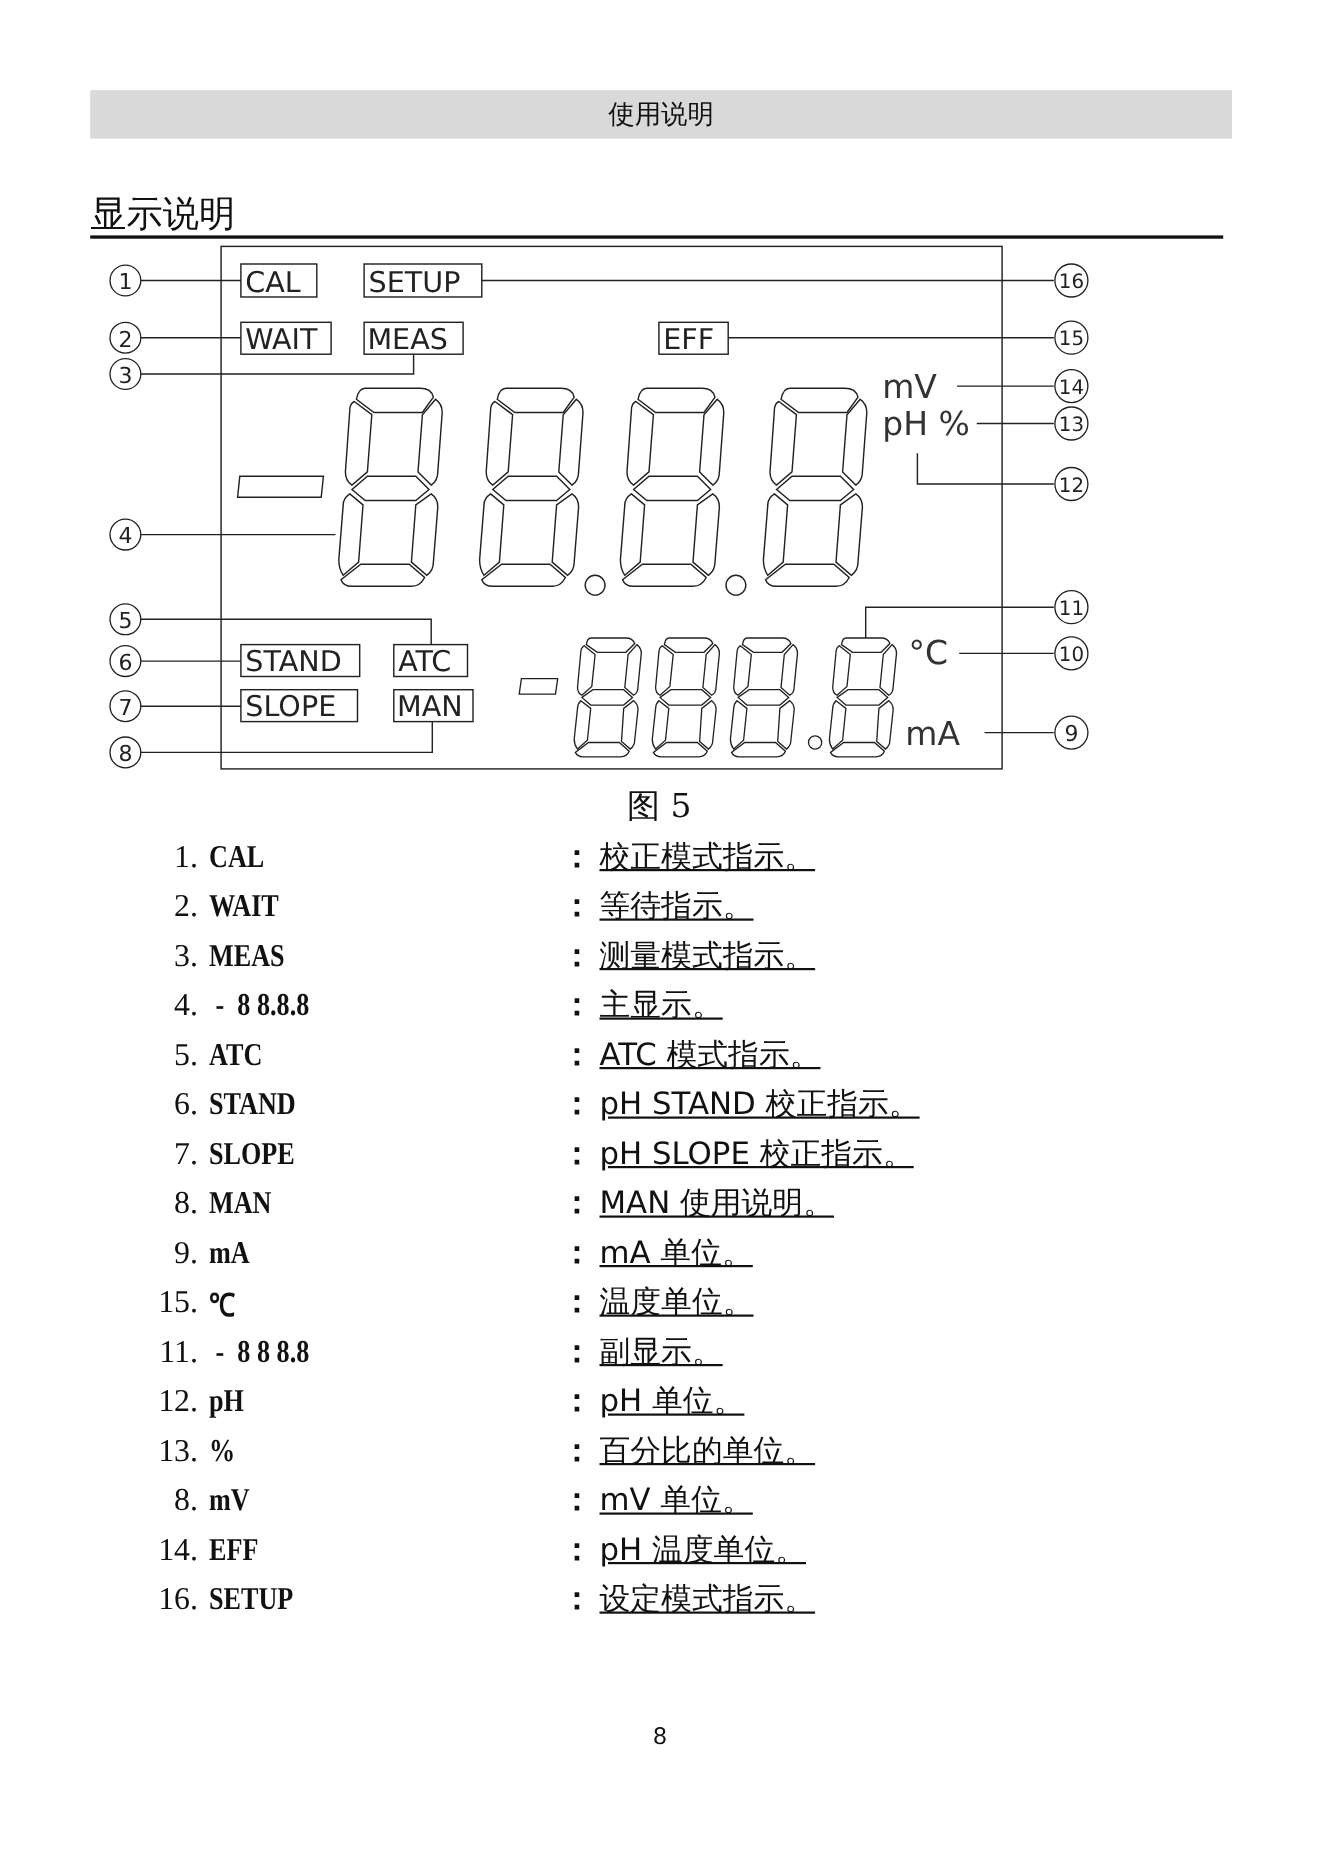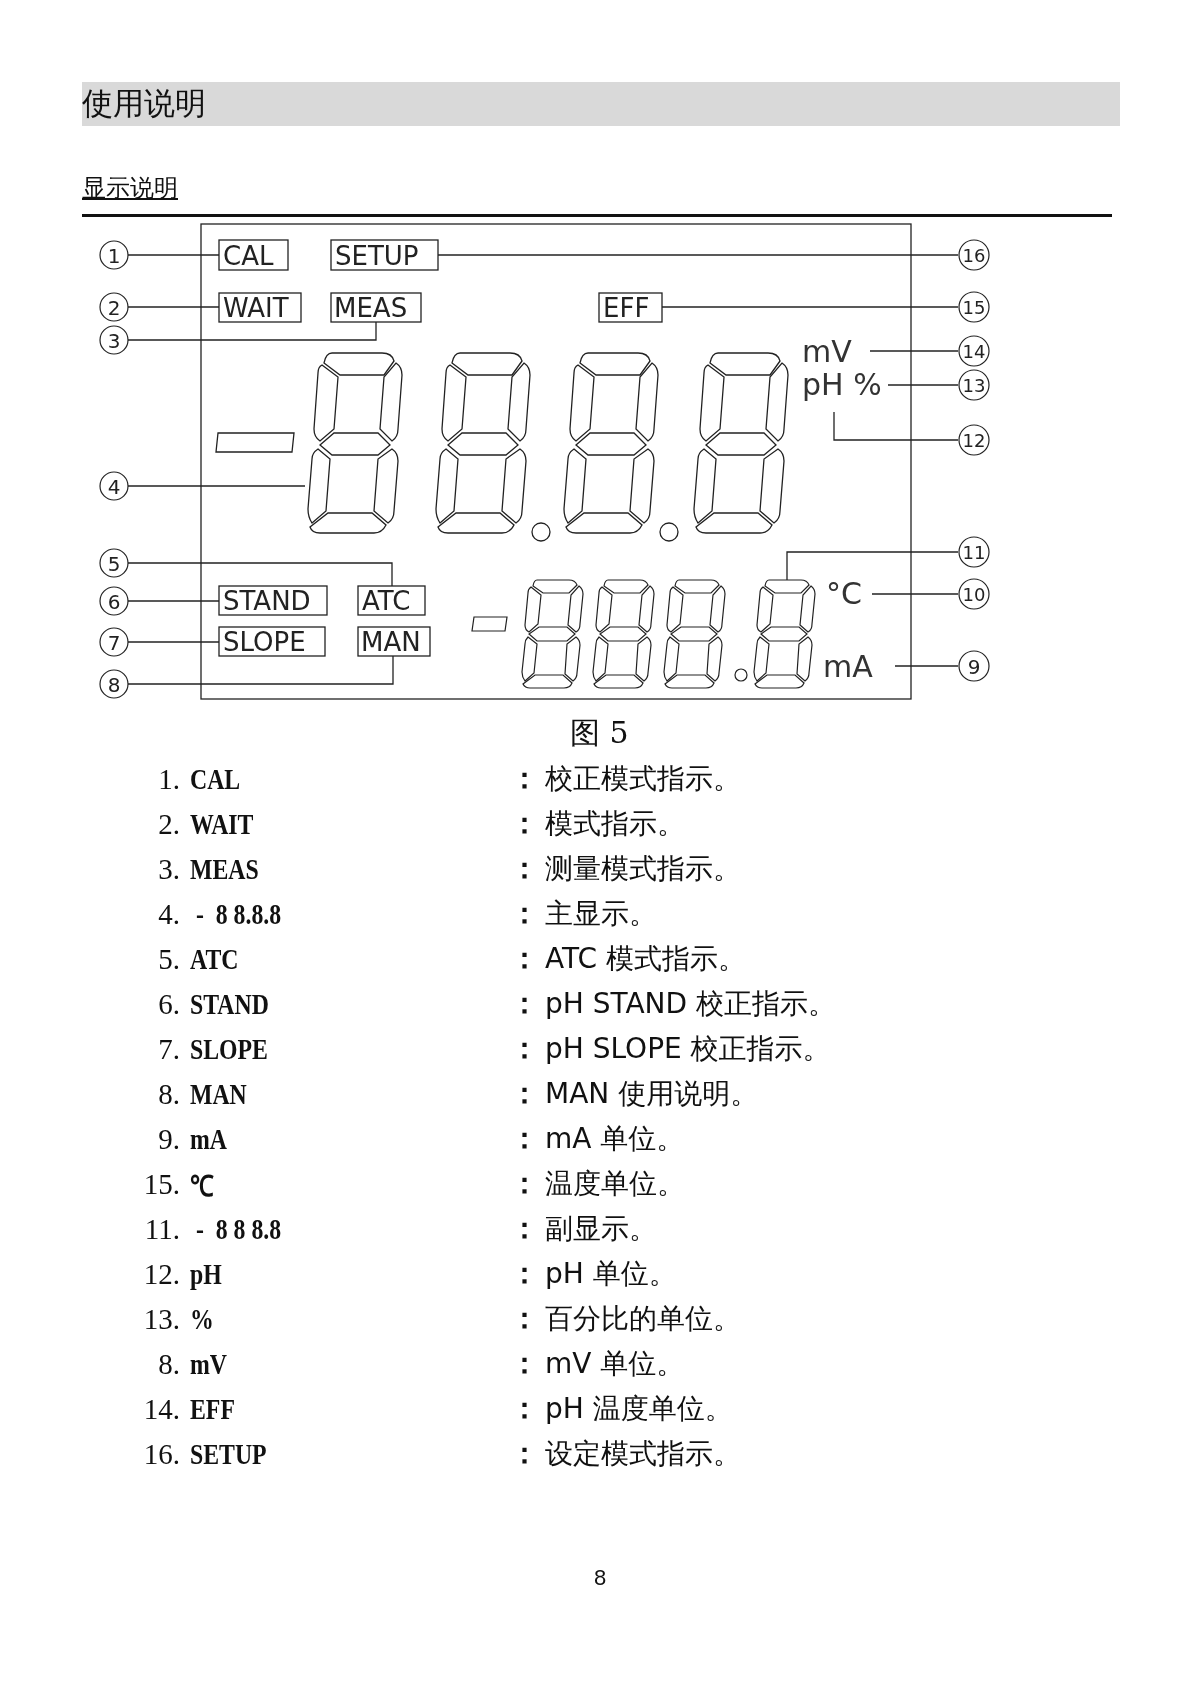--- a/index.html
+++ b/index.html
@@ -1,31 +1,31 @@
 <!DOCTYPE html>
 <html><head>
 <meta charset="utf-8">
 <style>
   html, body { margin:0; padding:0; background:#ffffff; }
   body { width:1200px; height:1700px; position:relative; overflow:hidden;
          font-family:"DejaVu Serif", serif; color:#111; }
   .banner { position:absolute; left:82px; top:82px; width:1038px; height:44px;
-            background:#d9d9d9; display:flex; align-items:center; 
-            font-family:"DejaVu Sans", sans-serif; font-size:31px; color:#111; }
-  .section-title { position:absolute; left:82px; top:172px; font-size:24px;
-            font-family:"DejaVu Sans", sans-serif;text-decoration:underline; }
+            background:#d9d9d9; display:flex; align-items:center; justify-content:center;
+            font-family:"DejaVu Sans", sans-serif; font-size:24px; color:#111; }
+  .section-title { position:absolute; left:82px; top:172px; font-size:33px;
+            font-family:"DejaVu Sans", sans-serif; }
   .section-rule { position:absolute; left:82px; top:214px; width:1030px; height:3px; background:#111; }
   .diagram { position:absolute; left:0; top:0; width:1200px; height:720px; }
   .fig-caption { position:absolute; left:570px; top:713px; font-size:30px;text-align:right; }
   .legend { position:absolute; left:110px; top:757px; width:800px; }
   .row { position:absolute; left:0; height:44px; display:flex; align-items:center; font-size:29px; }
   .row .num { position:absolute; left:0; width:70px; text-align:right; font-family:"Liberation Serif", serif; }
   .row .term { position:absolute; left:80px; white-space:pre; font-family:"Liberation Sans Narrow","Liberation Serif", serif; font-weight:bold; transform:scaleX(0.82); transform-origin:left center; }
   .row .colon { position:absolute; left:400px; font-weight:bold; }
-  .row .desc { position:absolute; left:435px; white-space:pre; font-family:"DejaVu Sans", sans-serif; font-size:28px; }
+  .row .desc { position:absolute; left:435px; white-space:pre; font-family:"DejaVu Sans", sans-serif; font-size:28px;text-decoration:underline; }
   .page-number { position:absolute; left:0; width:1200px; top:1565px; text-align:center;
             font-family:"Liberation Sans", sans-serif; font-size:22px; }
   svg text { font-family:"DejaVu Sans", sans-serif; }
 </style>
 </head>
 <body>
 
 <div class="banner">
   <span>使用说明</span>
 </div>
@@ -218,21 +218,21 @@
   <div class="row" style="top:0px">
       <span class="num">1.</span>
       <span class="term">CAL</span>
       <span class="colon">：</span>
       <span class="desc">校正模式指示。</span>
     </div>
   <div class="row" style="top:45px">
       <span class="num">2.</span>
       <span class="term">WAIT</span>
       <span class="colon">：</span>
-      <span class="desc">模式指示。</span>
+      <span class="desc">等待指示。</span>
     </div>
   <div class="row" style="top:90px">
       <span class="num">3.</span>
       <span class="term">MEAS</span>
       <span class="colon">：</span>
       <span class="desc">测量模式指示。</span>
     </div>
   <div class="row" style="top:135px">
       <span class="num">4.</span>
       <span class="term"> -  8 8.8.8</span>

